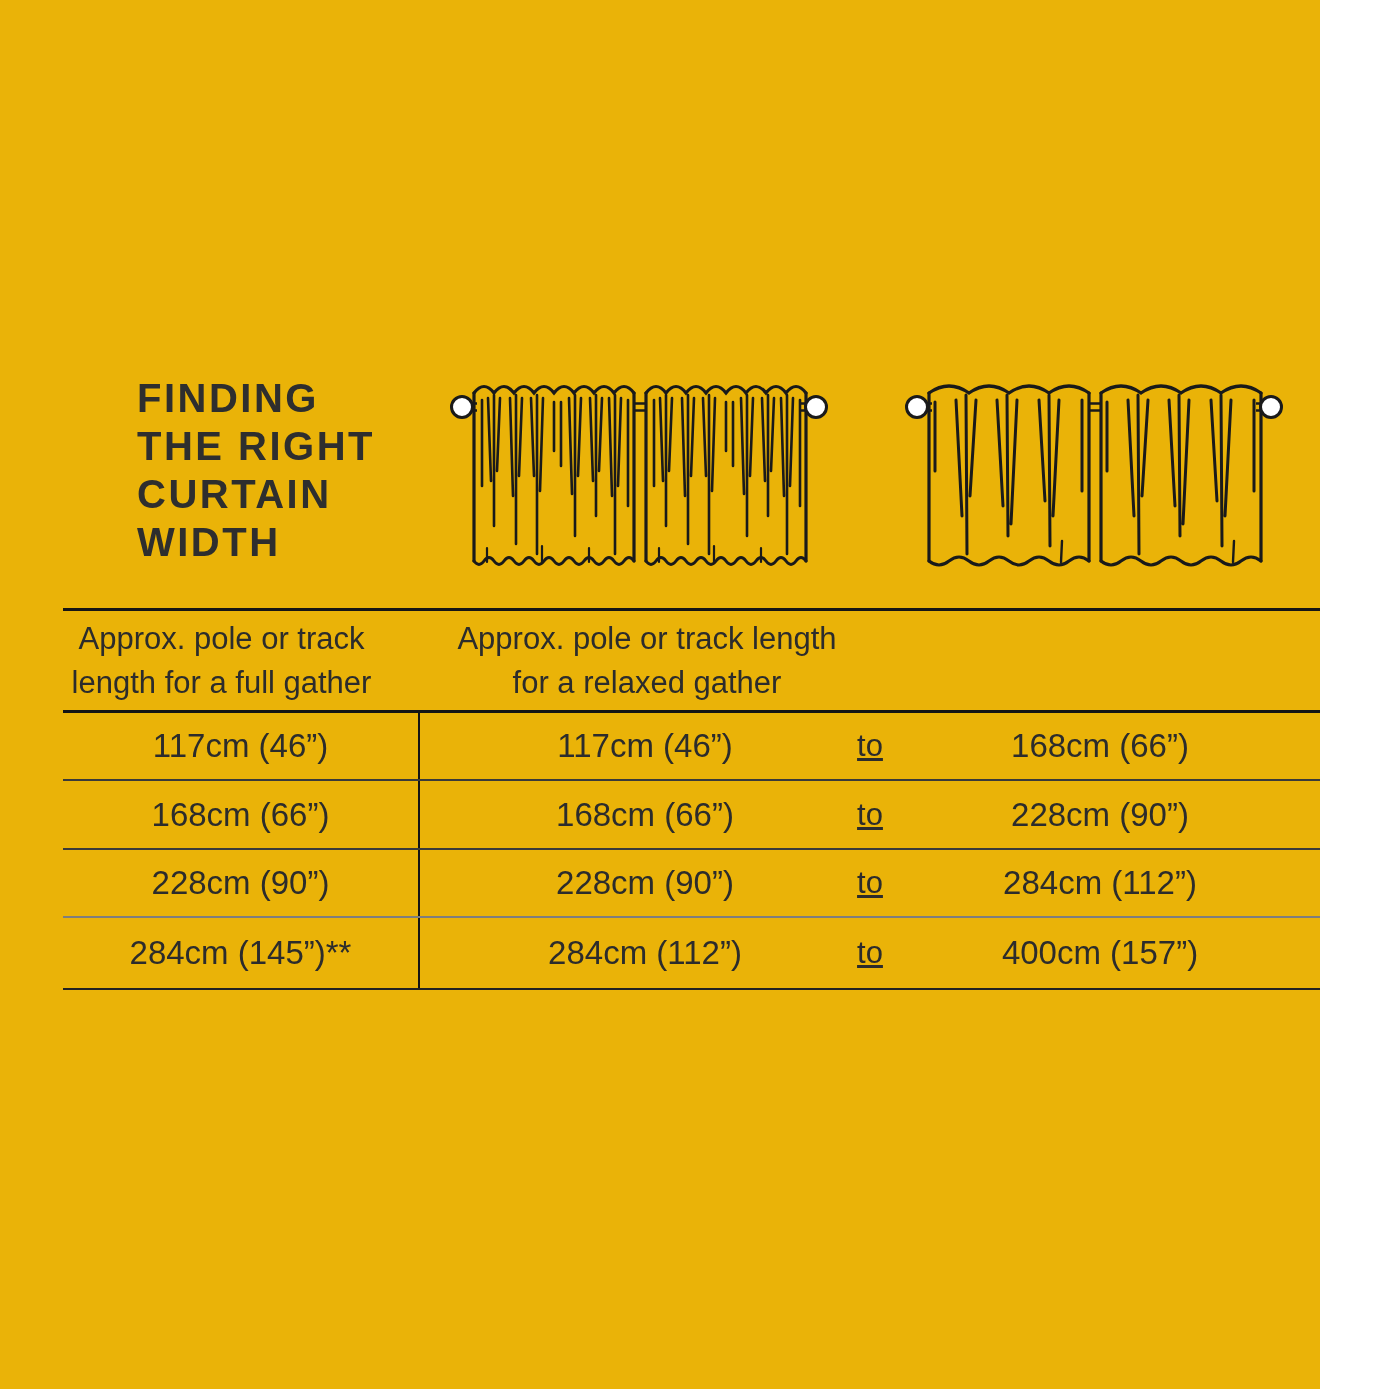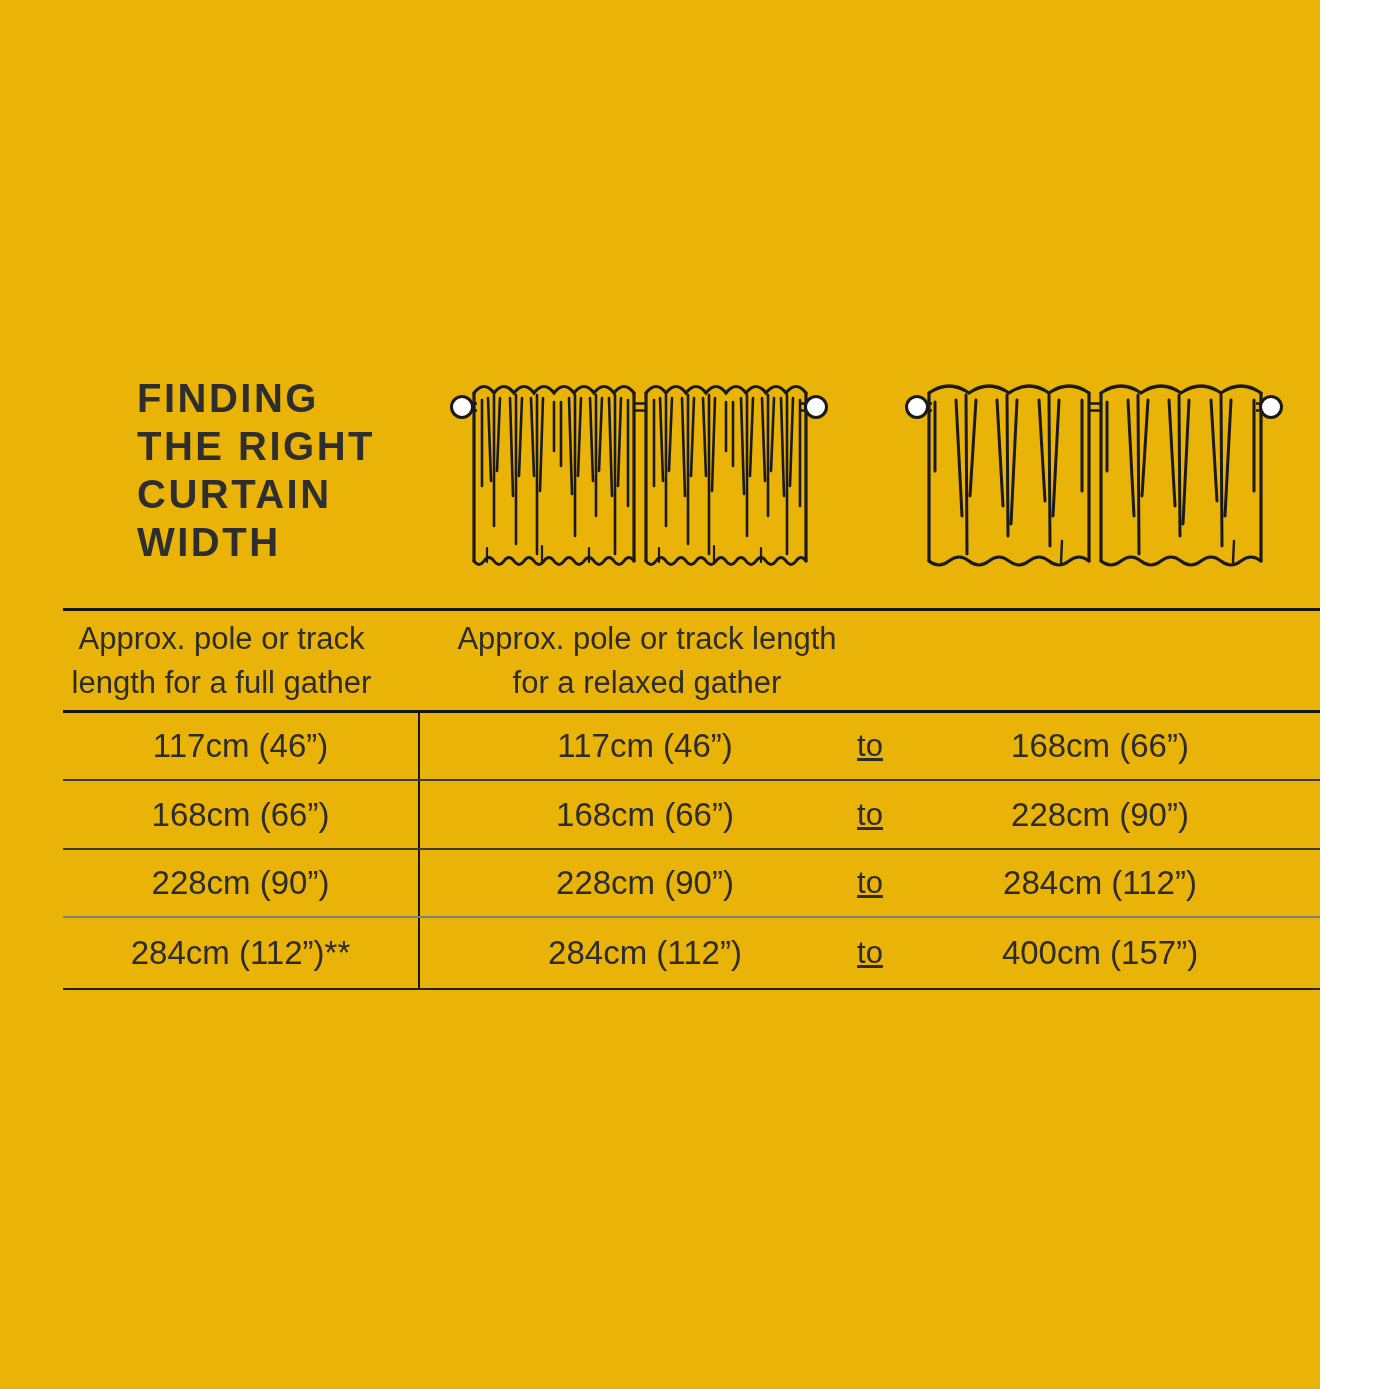--- a/index.html
+++ b/index.html
@@ -135,21 +135,21 @@
     </div>
 
     <div class="row trow r3">
       <div class="cell c1">228cm (90”)</div>
       <div class="cell c2">228cm (90”)</div>
       <div class="cell cto">to</div>
       <div class="cell c3">284cm (112”)</div>
     </div>
 
     <div class="row trow r4">
-      <div class="cell c1">284cm (112”)**</div>
+      <div class="cell c1">284cm (145”)**</div>
       <div class="cell c2">284cm (112”)</div>
       <div class="cell cto">to</div>
       <div class="cell c3">400cm (157”)</div>
     </div>
 
   </div>
 
 
 </div>
 

